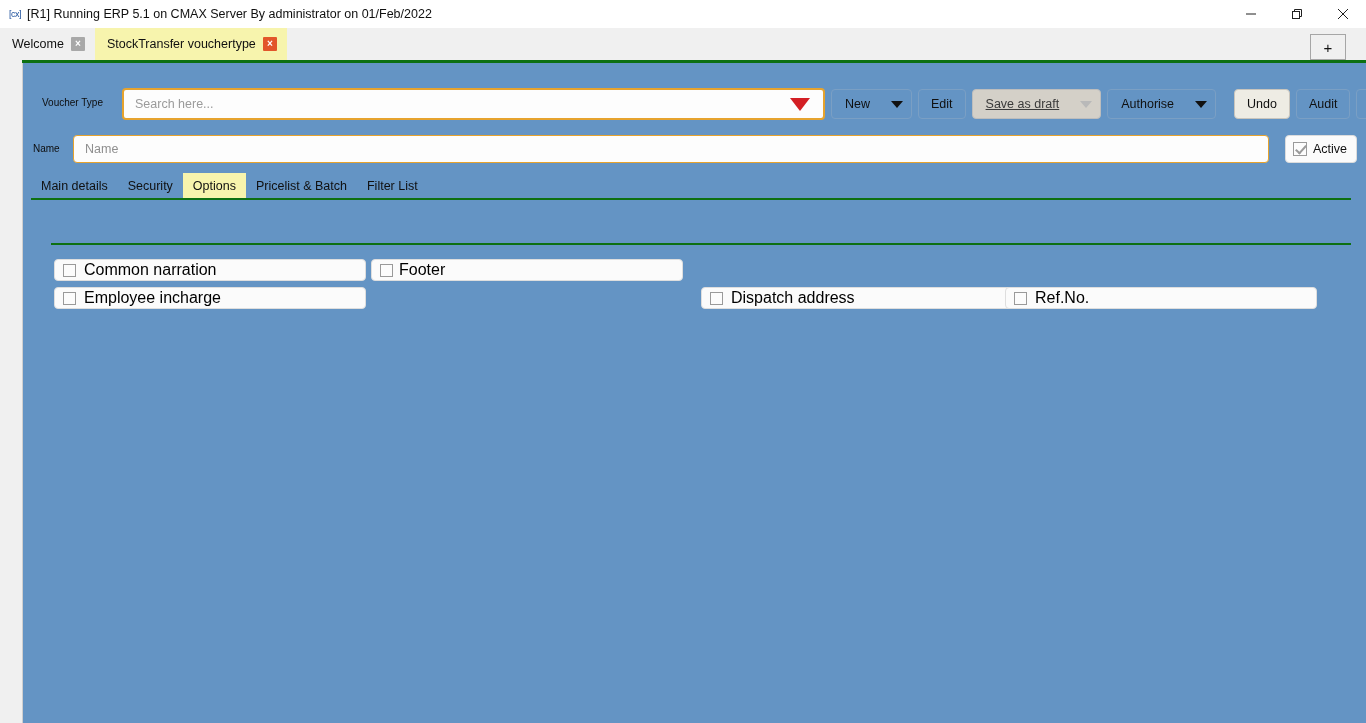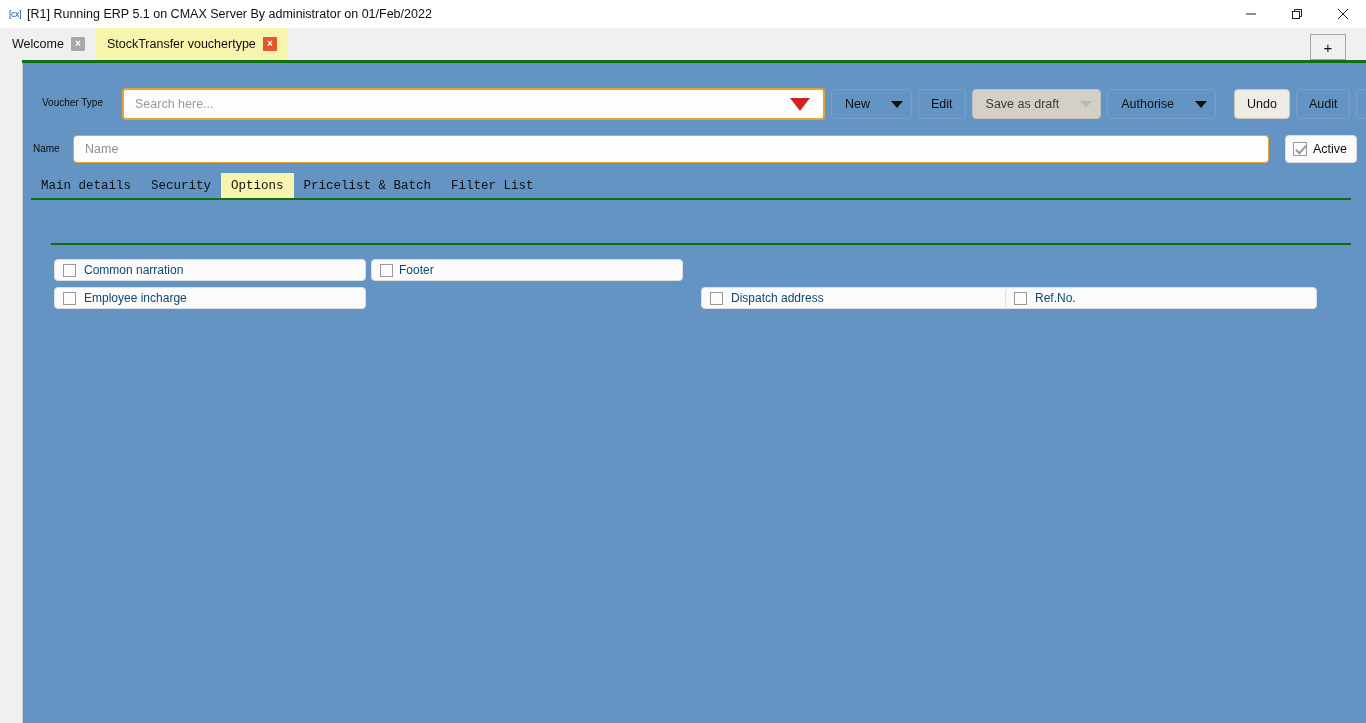--- a/index.html
+++ b/index.html
@@ -161,20 +161,21 @@
     width: 0; height: 0;
     border-left: 6px solid transparent;
     border-right: 6px solid transparent;
     border-top: 7px solid #111111;
   }
   .caret.disabled { border-top-color: #b9b9b9; }
   .btn.disabled {
     background: #d4d0c8;
     border-color: #bdbdbd;
     color: #3a3a3a;
+    text-decoration: underline;
   }
   .btn.hover {
     background: #eeece4;
     border-color: #c9c5bd;
     margin-left: 12px;
   }
 
   
   .row-name {
     position: absolute; left: 0; top: 72px;
@@ -222,21 +223,20 @@
     transform: rotate(42deg);
   }
   .active-box .txt { font-size: 12.5px; color: #101010; }
 
   
   .maintabs {
     position: absolute; left: 0; top: 110px;
     width: 100%; height: 25px;
     display: flex; align-items: stretch;
     padding-left: 8px;
-    font-family: Liberation Mono, monospace;
   }
   .mtab {
     display: flex; align-items: center;
     padding: 0 10px;
     font-size: 12.5px; color: #101010;
     white-space: nowrap;
   }
   .mtab.active { background: #f7f4ad; }
   .sep-line-1 {
     position: absolute; left: 8px; top: 135px;
@@ -274,21 +274,21 @@
   .fields { position: absolute; left: 0; top: 196px; width: 100%; }
   .fld {
     position: absolute;
     height: 22px;
     background: #fbfbfb;
     border: 1px solid #dedede;
     border-radius: 4px;
     display: flex; align-items: center;
     padding-left: 8px; gap: 8px;
   }
-  .fld .fld-label { font-size: 12px; color: #0c4a6e; white-space: nowrap; }
+  .fld .fld-label { font-size: 16px; color: #000000; white-space: nowrap; }
   .fld .chk { width: 13px; height: 13px; }
 
   #fld-common   { left: 31px;  top: 0;   width: 312px; }
   #fld-footer   { left: 348px; top: 0;   width: 312px; gap: 6px; }
   #fld-employee { left: 31px;  top: 28px; width: 312px; }
   #fld-dispatch { left: 665px; top: 28px; width: 366px; margin-left: 13px; }
   #fld-refno    { left: 982px; top: 28px; width: 312px; }
 </style>
 </head>
 <body>

